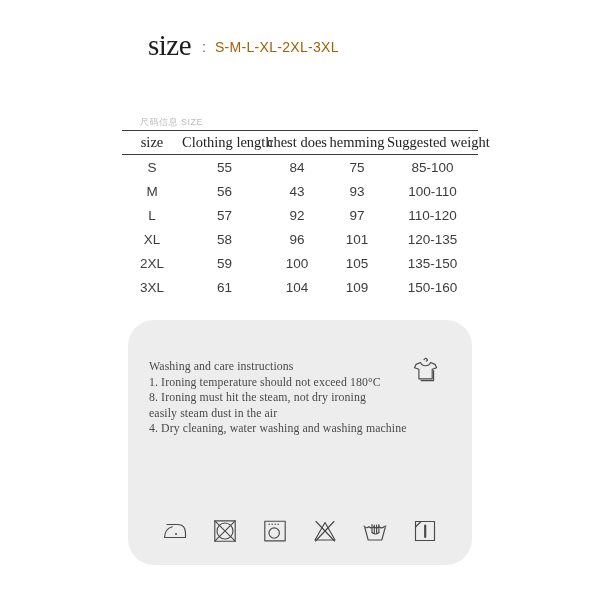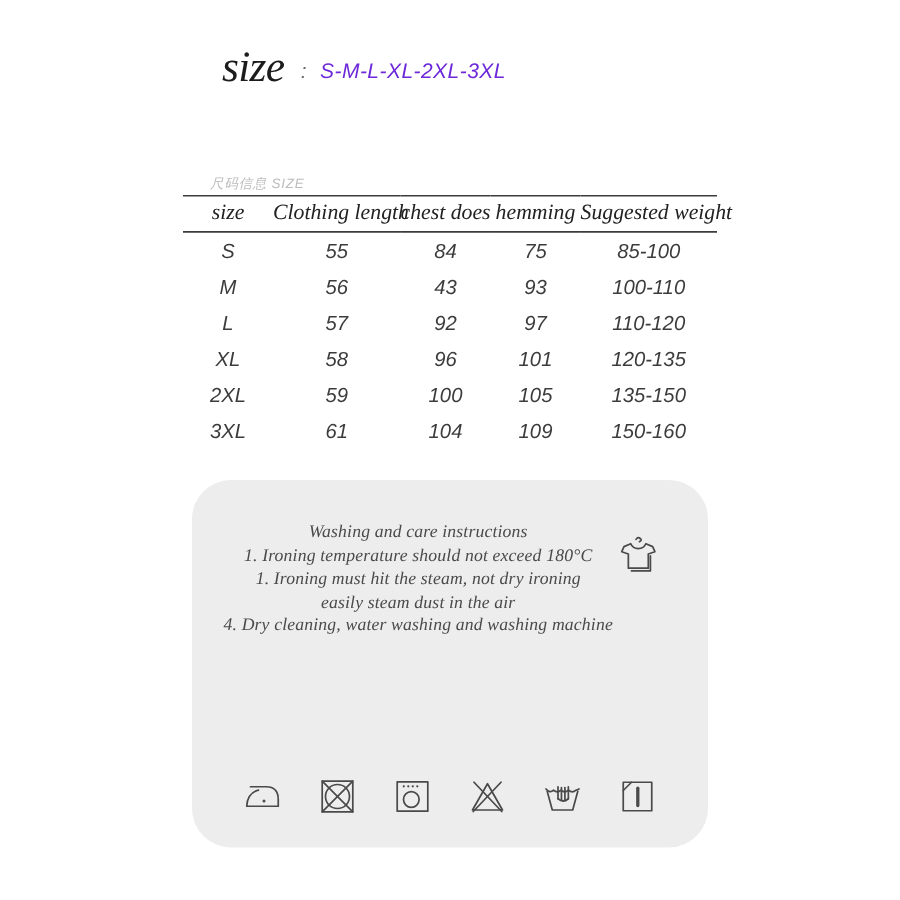--- a/index.html
+++ b/index.html
@@ -1,25 +1,25 @@
 <!DOCTYPE html>
 <html><head>
 <meta charset="utf-8">
 <style>
   html,body { margin:0; padding:0; background:#fff; }
   .page {
     position:relative; width:532px; height:600px; background:#ffffff;
-    font-family:"Liberation Serif", serif; overflow:hidden;font-style:italic;
+    font-family:"Liberation Serif", serif; overflow:hidden;
   }
 
   
   .title-row { position:absolute; left:148px; top:28px; display:flex; align-items:center; }
   .title-word { font-family:"Liberation Serif", serif; font-size:29px; color:#1c1c1c; line-height:34px; letter-spacing:-0.5px; }
   .title-sep  { font-family:"Liberation Sans", sans-serif; font-size:14px; color:#6a6a6a; margin:0 9px 0 11px; padding-top:3px; }
-  .title-sizes{ font-family:"Liberation Sans", sans-serif; font-size:14px; color:#6d28d9; letter-spacing:0.3px; padding-top:3px; }
+  .title-sizes{ font-family:"Liberation Sans", sans-serif; font-size:14px; color:#a16207; letter-spacing:0.3px; padding-top:3px; }
 
   
   .section-label {
     position:absolute; left:140px; top:116px;
     font-family:"Liberation Sans", sans-serif; font-size:9px; color:#bcbcbc; letter-spacing:0.5px;
   }
 
   
   .size-table {
     position:absolute; left:122px; top:130px; width:356px;
@@ -34,23 +34,23 @@
     font-family:"Liberation Sans", sans-serif; font-size:13.5px; color:#3c3c3c;
     height:24px; padding:0; text-align:center; white-space:nowrap;
   }
 
   
   .care-box {
     position:absolute; left:128px; top:320px; width:344px; height:245px;
     background:#ededed; border-radius:26px;
   }
   .care-text {
-    position:absolute; left:21px; top:27px;
+    position:absolute; left:21px; top:39px;
     font-family:"Liberation Serif", serif; font-size:11.8px; line-height:15.6px;
-    color:#4a4a4a; white-space:nowrap; letter-spacing:0.1px;text-align:center;
+    color:#4a4a4a; white-space:nowrap; letter-spacing:0.1px;
   }
   .shirt-wrap { position:absolute; left:283px; top:36px; width:28px; height:28px; }
 
   .care-icons {
     position:absolute; left:33px; right:33px; bottom:20px;
     display:flex; justify-content:space-between; align-items:flex-end;
   }
   .care-icons .sym { width:28px; height:28px; display:block; }
 
   svg { display:block; }
@@ -131,21 +131,21 @@
         <td>150-160</td>
       </tr>
     </tbody>
   </table>
 
   <div class="care-box">
 
     <div class="care-text">
       <div>Washing and care instructions</div>
       <div>1. Ironing temperature should not exceed 180°C</div>
-      <div>1. Ironing must hit the steam, not dry ironing</div>
+      <div>8. Ironing must hit the steam, not dry ironing</div>
       <div>easily steam dust in the air</div>
       <div>4. Dry cleaning, water washing and washing machine</div>
     </div>
 
     <span class="shirt-wrap">
       <svg width="28" height="28" viewBox="0 0 28 28">
         <path class="ln" d="M13 3.6 Q14.3 1.6 15.8 3 Q17.3 4.4 15.3 5.1"></path>
         <path class="ln" d="M22.6 14.6 V24.6 H10"></path>
         <path class="ln" d="M9.5 6.5 L5 8.4 L3.5 11.8 L7.9 13.3 L7.9 22.8 H21.2 V13.3 L25.6 11.8 L24.1 8.4 L19.6 6.5 Q18.3 9.7 14.5 9.7 Q10.8 9.7 9.5 6.5 Z"></path>
       </svg>

